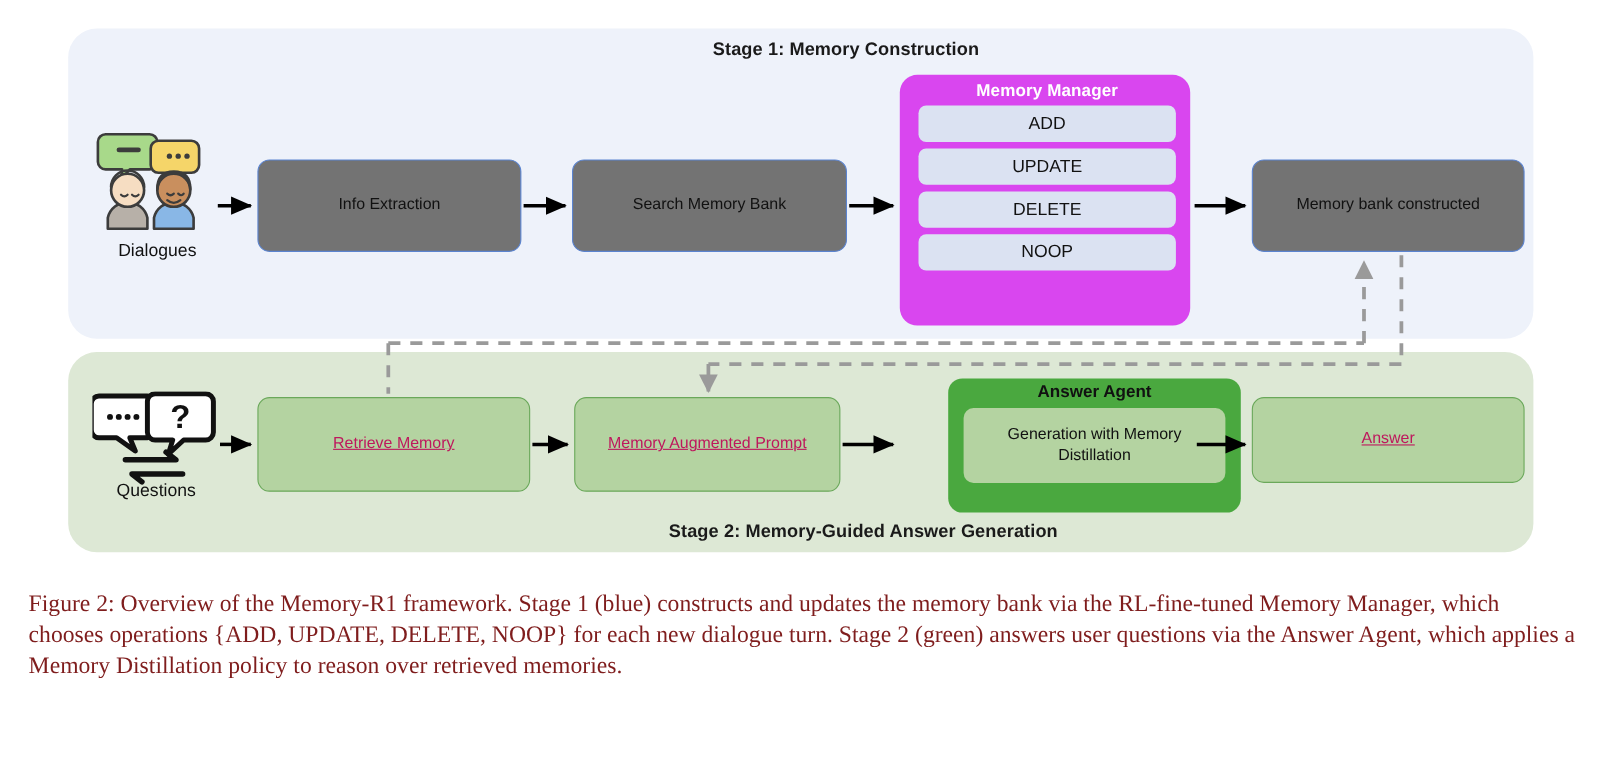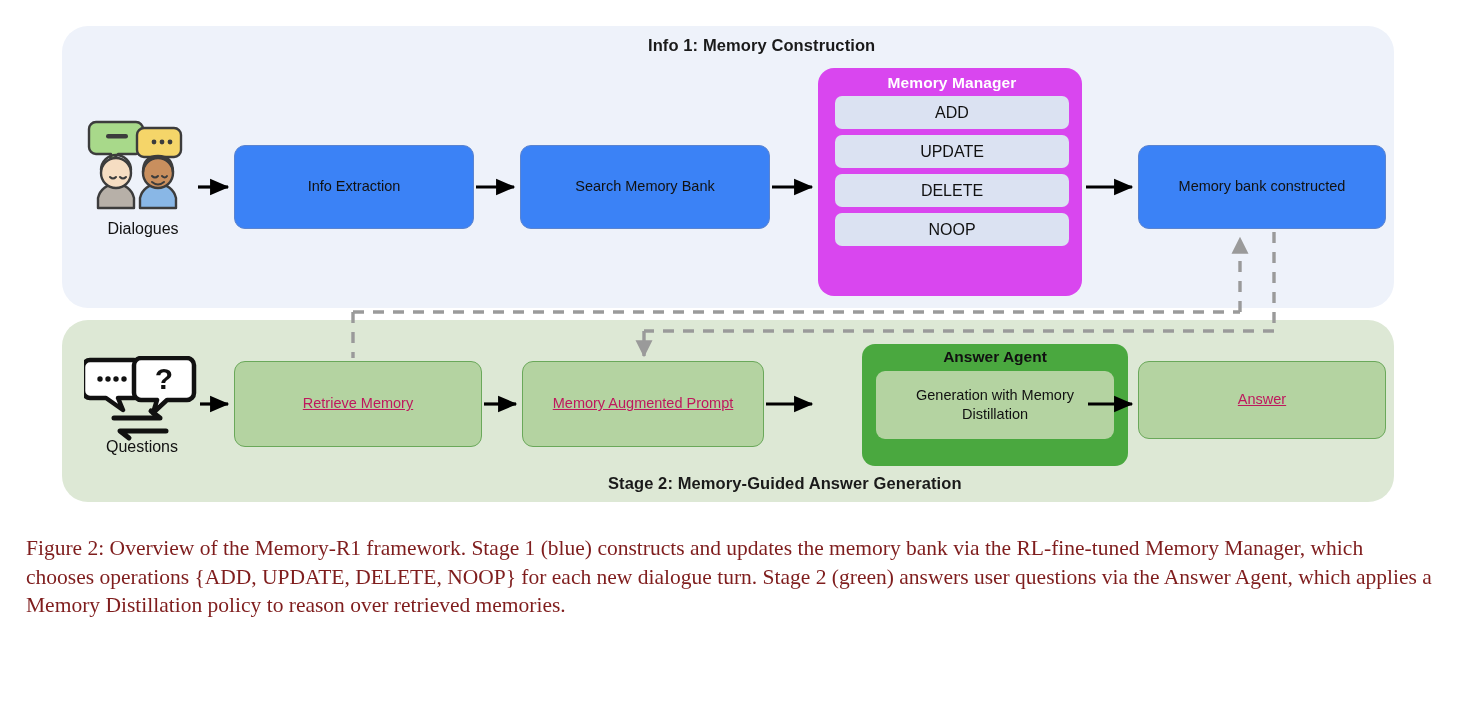--- a/index.html
+++ b/index.html
@@ -11,21 +11,21 @@
   #stage1-panel{left:62px;top:26px;width:1332px;height:282px;background:#eef2fa;}
   #stage2-panel{left:62px;top:320px;width:1332px;height:182px;background:#dde8d5;}
 
   .stage-label{position:absolute;font-size:16.5px;font-weight:700;color:#1a1a1a;white-space:nowrap;letter-spacing:.1px;}
   #stage1-label{left:648px;top:36px;}
   #stage2-label{left:608px;top:474px;}
 
   
   .box{position:absolute;display:flex;align-items:center;justify-content:center;text-align:center;
        border-radius:11px;font-size:14.5px;line-height:1.32;box-sizing:border-box;padding:4px 8px;}
-  .box.blue{background:#3b82f6;border:1.6px solid #5b84d0;color:#111;}
+  .box.blue{background:#737373;border:1.6px solid #5b84d0;color:#111;}
   .box.green{background:#b4d3a1;border:1.6px solid #6aa85a;color:#be185d;text-decoration:underline;}
 
   #box-info-extraction{left:234px;top:145px;width:240px;height:84px;}
   #box-search-memory{left:520px;top:145px;width:250px;height:84px;}
   #box-memory-bank{left:1138px;top:145px;width:248px;height:84px;}
 
   #box-retrieve-memory{left:234px;top:361px;width:248px;height:86px;}
   #box-augmented-prompt{left:522px;top:361px;width:242px;height:86px;}
   #box-answer{left:1138px;top:361px;width:248px;height:78px;}
 
@@ -59,21 +59,21 @@
   
   #caption{position:absolute;left:26px;top:534px;width:1406px;
       font-family:"Liberation Serif",serif;font-size:21.5px;line-height:1.33;color:#7f1d1d;text-align:left;}
 </style>
 </head>
 <body>
 
 <div id="root">
 
   <div class="panel" id="stage1-panel"></div>
-  <div class="stage-label" id="stage1-label">Info 1: Memory Construction</div>
+  <div class="stage-label" id="stage1-label">Stage 1: Memory Construction</div>
 
   <div class="icon-wrap" id="dialogues-icon">
     <svg viewBox="0 0 112 100" width="112" height="100">
 
       <path d="M10 10 h40 a7 7 0 0 1 7 7 v18 a7 7 0 0 1 -7 7 h-18 l-8 9 1 -9 h-15 a7 7 0 0 1 -7 -7 v-18 a7 7 0 0 1 7 -7 z" fill="#a8d98a" stroke="#3c3c3c" stroke-width="2.4" stroke-linejoin="round"></path>
       <rect x="20" y="22" width="22" height="4.5" rx="2.2" fill="#3c3c3c"></rect>
 
       <path d="M58 16 h30 a7 7 0 0 1 7 7 v15 a7 7 0 0 1 -7 7 h-9 l-7 8 0.5 -8 h-14.5 a7 7 0 0 1 -7 -7 v-15 a7 7 0 0 1 7 -7 z" fill="#f5d569" stroke="#3c3c3c" stroke-width="2.4" stroke-linejoin="round"></path>
       <circle cx="68" cy="30" r="2.4" fill="#3c3c3c"></circle>
         <circle cx="76" cy="30" r="2.4" fill="#3c3c3c"></circle>

